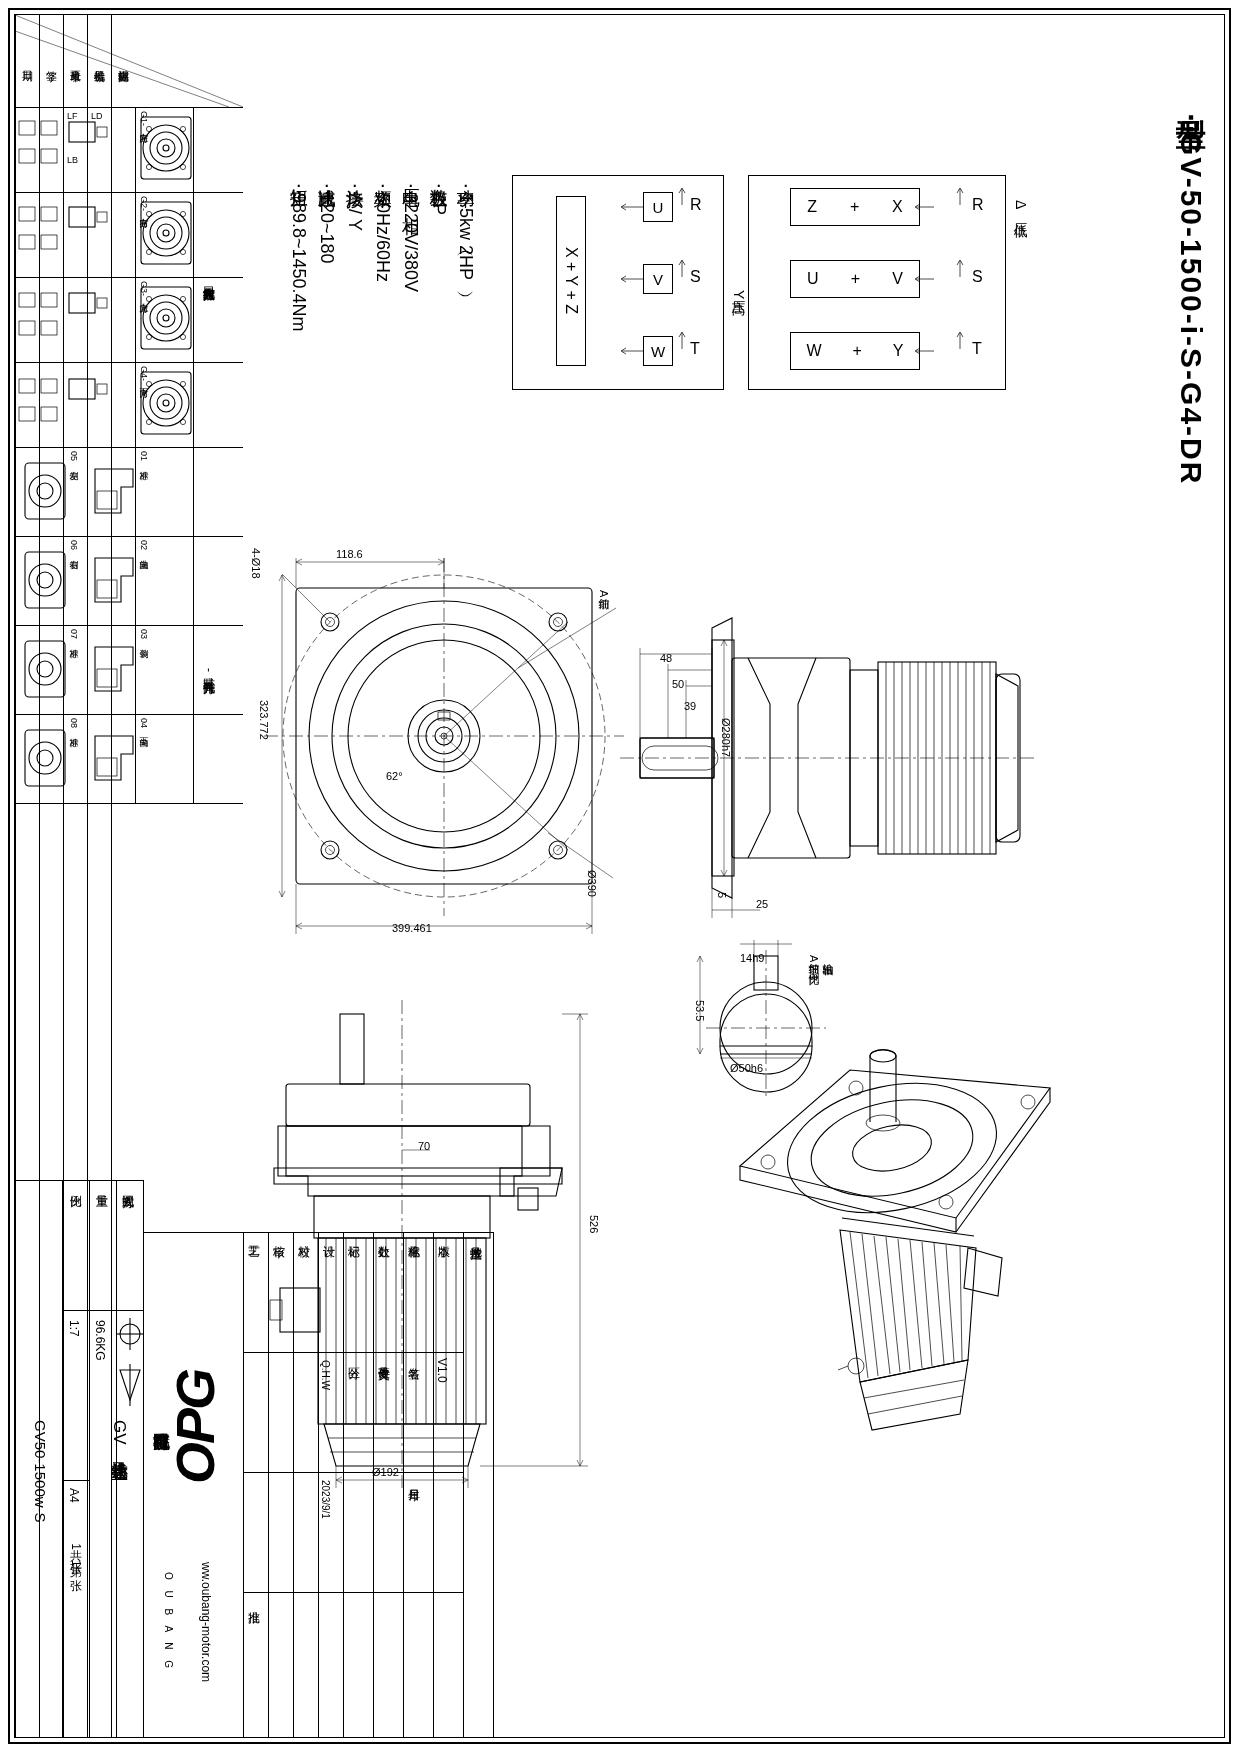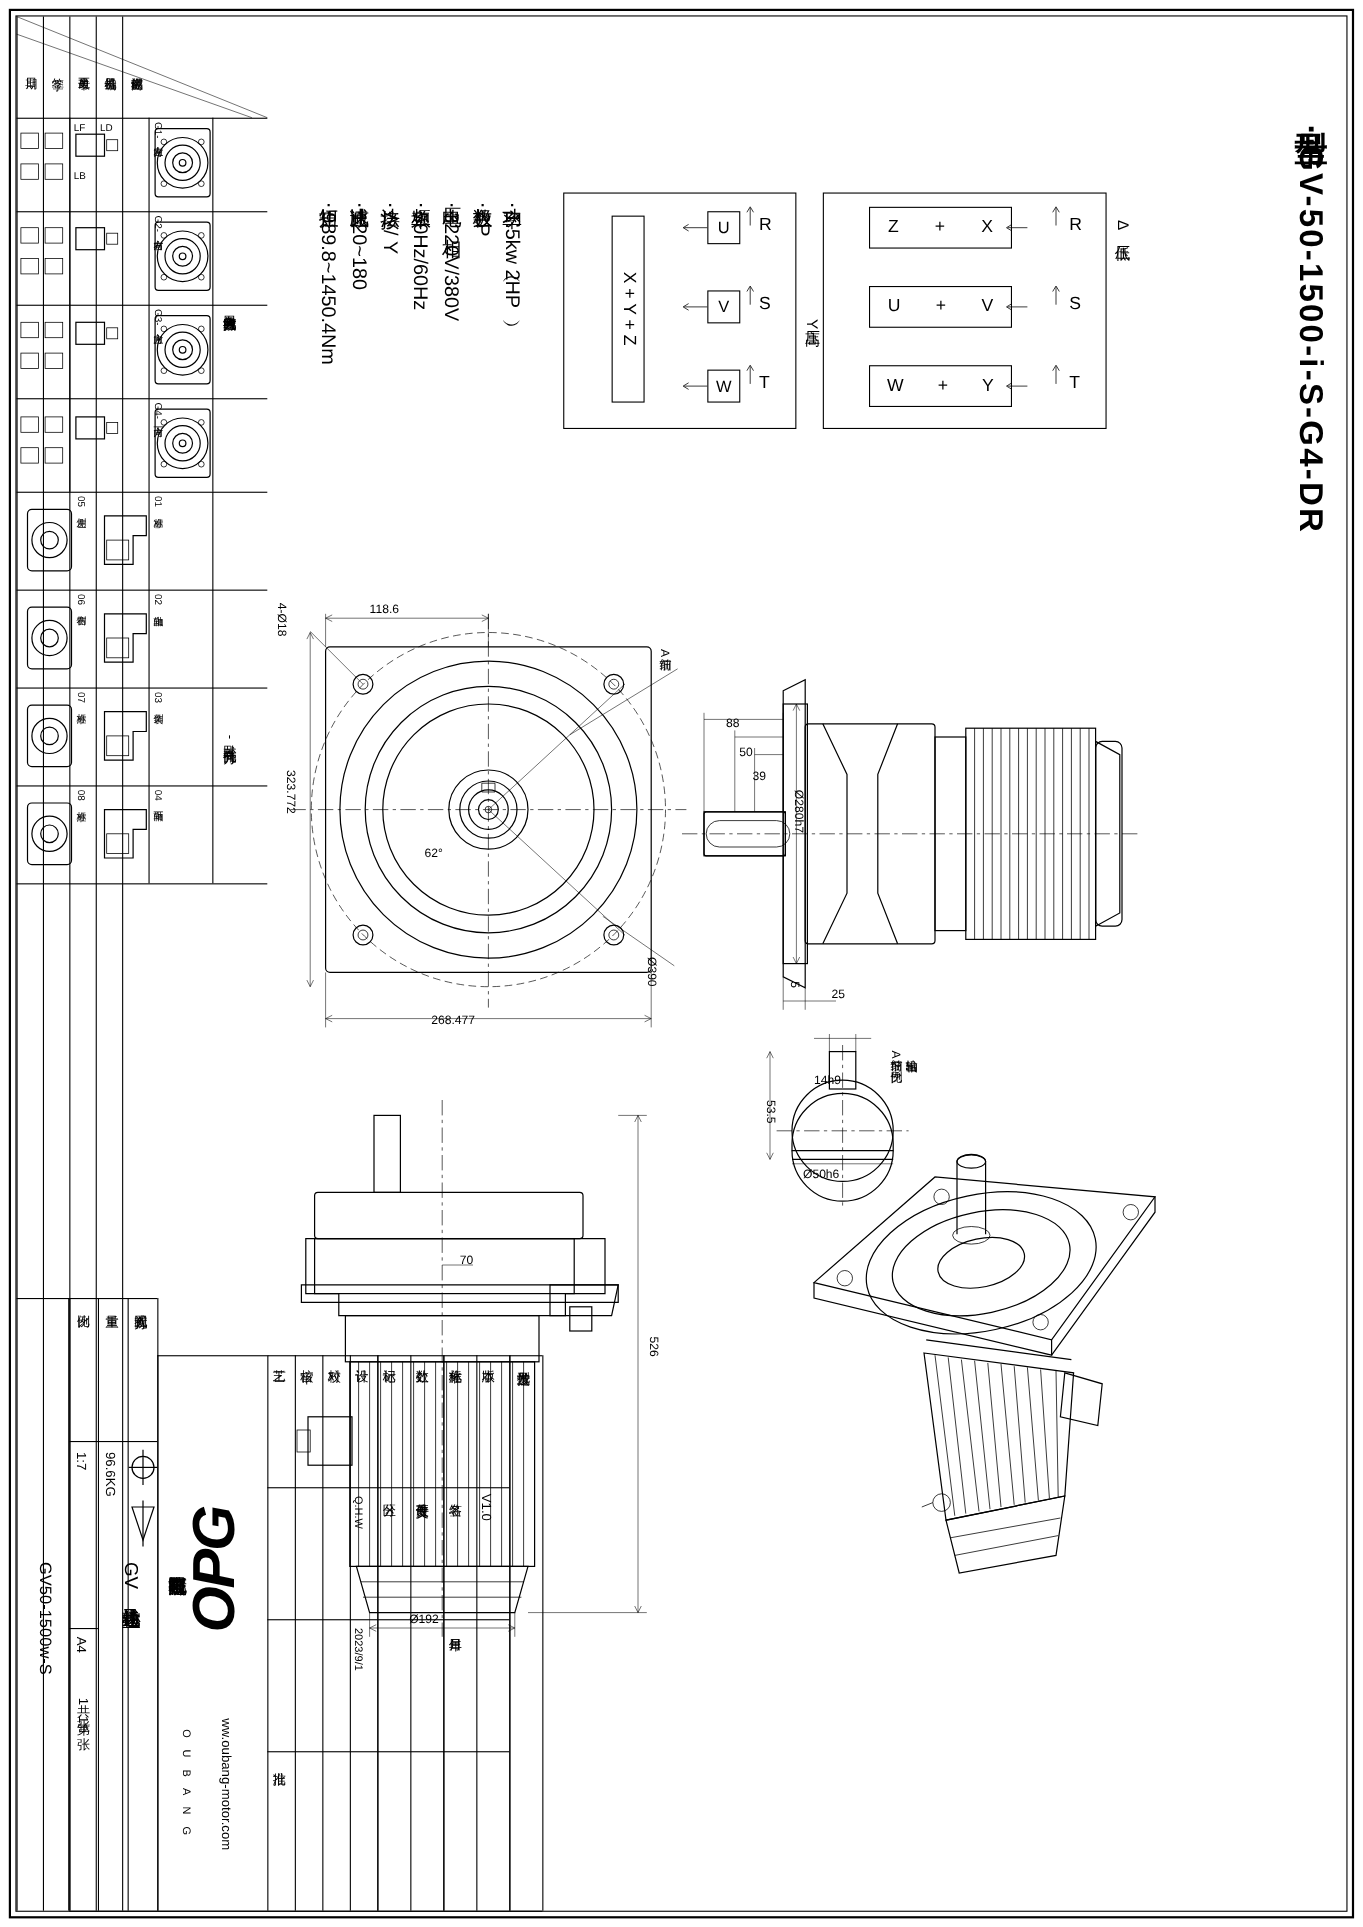--- a/index.html
+++ b/index.html
@@ -349,21 +349,21 @@
     <path class="thin" d="M11 343 L14 349 L17 343"></path>
 
     <line class="thin" x1="62" y1="74" x2="14" y2="26"></line>
 
     <line class="thin" x1="250" y1="120" x2="348" y2="60"></line>
     <line class="thin" x1="280" y1="285" x2="345" y2="330"></line>
   </svg>
   <div class="dim" style="left:336px;top:548px;">118.6</div>
   <div class="dimv" style="left:250px;top:548px;">4-Ø18</div>
   <div class="dimv" style="left:258px;top:700px;">323.772</div>
-  <div class="dim" style="left:392px;top:922px;">268.477</div>
+  <div class="dim" style="left:392px;top:922px;">399.461</div>
   <div class="dim" style="left:386px;top:770px;">62°</div>
   <div class="dimv" style="left:596px;top:590px;">细前A</div>
   <div class="dimv" style="left:586px;top:870px;">Ø390</div>
 
   <svg width="420" height="330" style="left:620px;top:600px;">
 
     <path class="st" d="M92 28 L112 18 L112 298 L92 288 Z"></path>
     <rect class="st" x="92" y="40" width="22" height="236"></rect>
 
     <rect class="st" x="112" y="58" width="118" height="200" rx="3"></rect>
@@ -411,21 +411,21 @@
     <line class="thin" x1="66" y1="86" x2="92" y2="86"></line>
 
     <line class="thin" x1="104" y1="40" x2="104" y2="276"></line>
     <path class="thin" d="M101 46 L104 40 L107 46"></path>
     <path class="thin" d="M101 270 L104 276 L107 270"></path>
 
     <line class="thin" x1="92" y1="288" x2="92" y2="318"></line>
     <line class="thin" x1="112" y1="298" x2="112" y2="318"></line>
     <line class="thin" x1="92" y1="310" x2="140" y2="310"></line>
   </svg>
-  <div class="dim" style="left:660px;top:652px;">88</div>
+  <div class="dim" style="left:660px;top:652px;">48</div>
   <div class="dim" style="left:672px;top:678px;">50</div>
   <div class="dim" style="left:684px;top:700px;">39</div>
   <div class="dimv" style="left:720px;top:718px;">Ø280h7</div>
   <div class="dim" style="left:756px;top:898px;">25</div>
   <div class="dimv" style="left:716px;top:892px;">5</div>
 
   <svg width="180" height="160" style="left:680px;top:950px;">
     <path class="st" d="M40 90 A 46 46 0 1 1 132 90 L132 96 L40 96 Z"></path>
     <path class="st" d="M40 96 A 46 46 0 0 0 132 96"></path>
     <circle class="st" cx="86" cy="78" r="46"></circle>
@@ -434,21 +434,21 @@
     <line class="dash" x1="86" y1="0" x2="86" y2="146"></line>
     <line class="dash" x1="26" y1="78" x2="146" y2="78"></line>
     <line class="thin" x1="40" y1="108" x2="132" y2="108"></line>
     <line class="thin" x1="20" y1="6" x2="20" y2="104"></line>
     <path class="thin" d="M17 12 L20 6 L23 12"></path>
     <path class="thin" d="M17 98 L20 104 L23 98"></path>
     <line class="thin" x1="74" y1="6" x2="74" y2="-10"></line>
     <line class="thin" x1="98" y1="6" x2="98" y2="-10"></line>
     <line class="thin" x1="60" y1="-6" x2="112" y2="-6"></line>
   </svg>
-  <div class="dim" style="left:740px;top:952px;margin-top:24px;">14h9</div>
+  <div class="dim" style="left:740px;top:952px;">14h9</div>
   <div class="dimv" style="left:694px;top:1000px;">53.5</div>
   <div class="dim" style="left:730px;top:1062px;">Ø50h6</div>
   <div class="dimv" style="left:820px;top:955px;">输出轴</div>
   <div class="dimv" style="left:806px;top:955px;">细前A 比例2:1</div>
 
   <svg width="340" height="500" style="left:262px;top:1000px;">
 
     <rect class="st" x="78" y="14" width="24" height="70"></rect>
 
     <rect class="st" x="24" y="84" width="244" height="42" rx="3"></rect>

